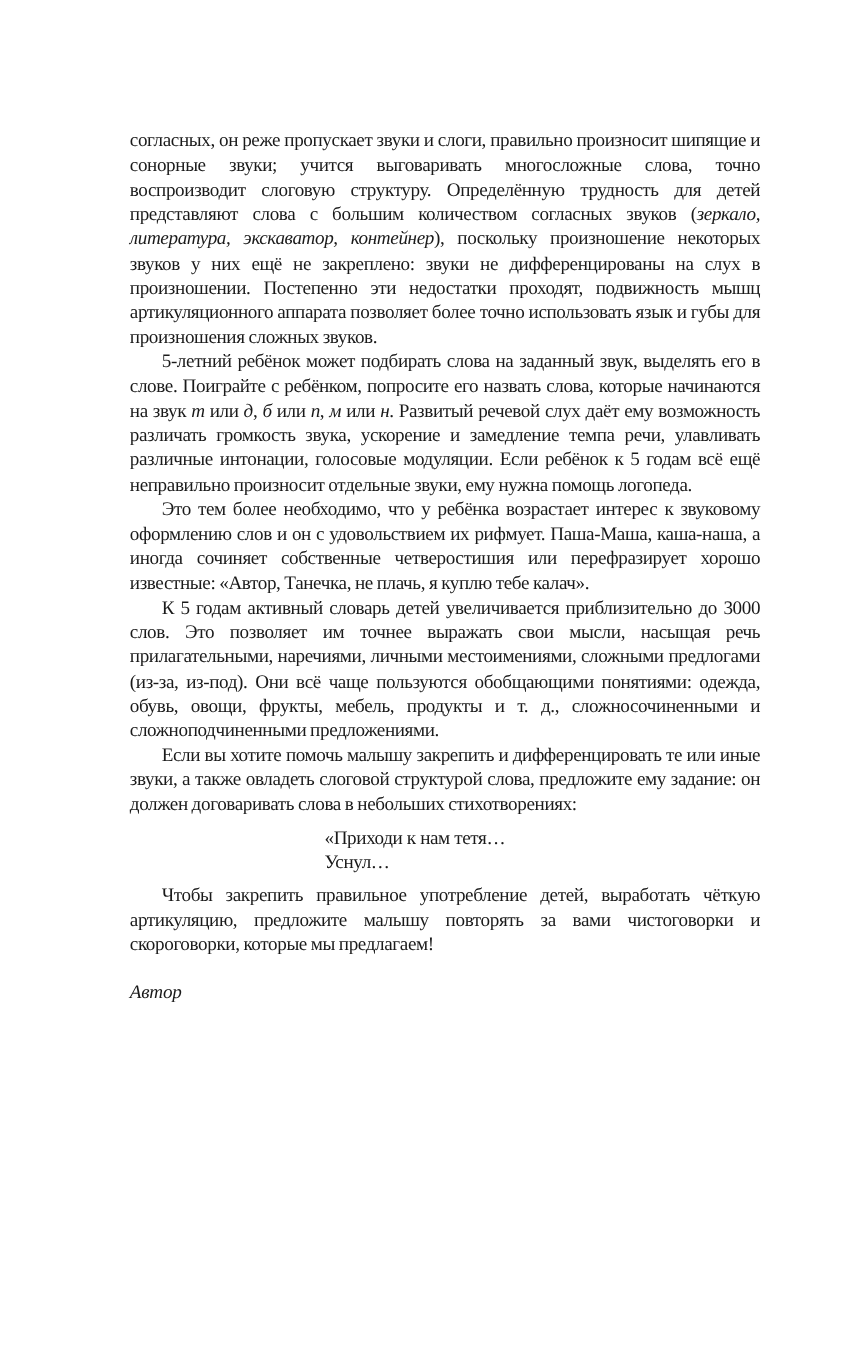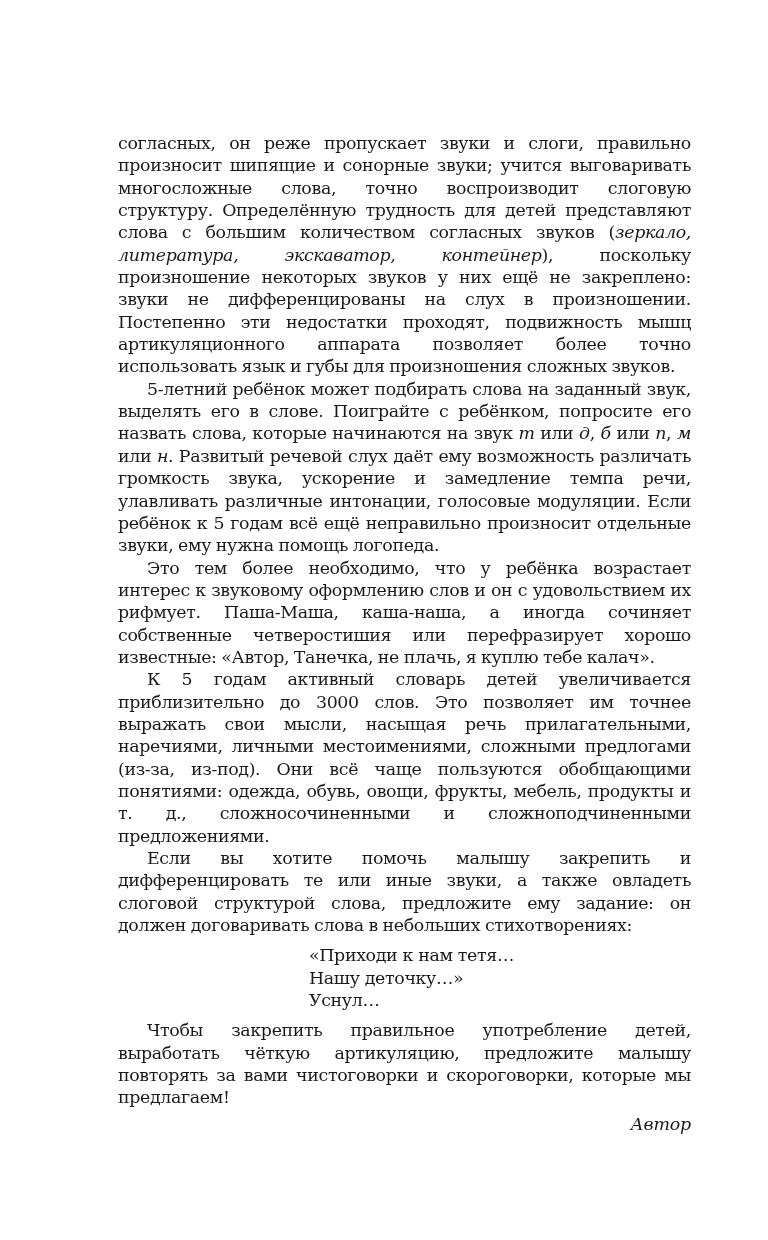--- a/index.html
+++ b/index.html
@@ -11,22 +11,23 @@
       width: 768px;
       height: 1240px;
       position: relative;
       overflow: hidden;
       color: #1a1a1a;
       font-family: "DejaVu Serif", "Liberation Serif", serif;
     }
     .page {
       position: absolute;
       left: 118px;
-      top: 132px;
+      top: 116px;
       width: 573px;
+      font-family: Liberation Serif, serif;
     }
     .para {
       margin: 0;
       font-size: 17.4px;
       line-height: 22.35px;
       text-align: justify;
       hyphens: manual;
       letter-spacing: -0.35px;
       word-spacing: -0.5px;
     }
@@ -38,45 +39,42 @@
     }
     .poem {
       margin: 8px 0 8px 177px;
       font-size: 17.4px;
       line-height: 22.35px;
       letter-spacing: -0.35px;
     }
     .poem-line {
       display: block;
       white-space: nowrap;
-      margin-left: 14px;
     }
     .signature {
-      margin-top: 4px;
-      text-align: right;
+      margin-top: 21px;
       font-style: italic;
       font-size: 17.4px;
       line-height: 22px;
       letter-spacing: -0.2px;
     }
   </style>
 </head>
 <body>
 
 <div class="page">
   <div id="paragraphs">
       <p class="para"><span>согласных, он реже пропускает звуки и слоги, правильно произносит шипящие и сонорные звуки; учится выговаривать многосложные слова, точно воспроизводит слоговую структуру. Определённую трудность для детей представляют слова с большим количеством согласных звуков (</span><span class="it">зеркало, литература, экскаватор, контейнер</span><span>), поскольку произношение некоторых звуков у них ещё не закреплено: звуки не дифференцированы на слух в произношении. Постепенно эти недостатки проходят, подвижность мышц артикуляционного аппарата позволяет более точно использовать язык и губы для произношения сложных звуков.</span></p>
       <p class="para indent"><span>5-летний ребёнок может подбирать слова на заданный звук, выделять его в слове. Поиграйте с ребёнком, попросите его назвать слова, которые начинаются на звук </span><span class="it">т</span><span> или </span><span class="it">д</span><span>, </span><span class="it">б</span><span> или </span><span class="it">п</span><span>, </span><span class="it">м</span><span> или </span><span class="it">н</span><span>. Развитый речевой слух даёт ему возможность различать громкость звука, ускорение и замедление темпа речи, улавливать различные интонации, голосовые модуляции. Если ребёнок к 5 годам всё ещё неправильно произносит отдельные звуки, ему нужна помощь логопеда.</span></p>
       <p class="para indent"><span>Это тем более необходимо, что у ребёнка возрастает интерес к звуковому оформлению слов и он с удовольствием их рифмует. Паша-Маша, каша-наша, а иногда сочиняет собственные четверостишия или перефразирует хорошо известные: «Автор, Танечка, не плачь, я куплю тебе калач».</span></p>
       <p class="para indent"><span>К 5 годам активный словарь детей увеличивается приблизительно до 3000 слов. Это позволяет им точнее выражать свои мысли, насыщая речь прилагательными, наречиями, личными местоимениями, сложными предлогами (из-за, из-под). Они всё чаще пользуются обобщающими понятиями: одежда, обувь, овощи, фрукты, мебель, продукты и т. д., сложносочиненными и сложноподчиненными предложениями.</span></p>
       <p class="para indent"><span>Если вы хотите помочь малышу закрепить и дифференцировать те или иные звуки, а также овладеть слоговой структурой слова, предложите ему задание: он должен договаривать слова в небольших стихотворениях:</span></p>
     </div>
 
   <div class="poem">
     <span class="poem-line">«Приходи к нам тетя…</span>
-    <span class="poem-line">Нашу деточку…»</span>
     <span class="poem-line">Уснул…</span>
   </div>
 
   <p class="para indent">Чтобы закрепить правильное употребление детей, выработать чёткую артикуляцию, предложите малышу повторять за вами чистоговорки и скороговорки, которые мы предлагаем!</p>
 
   <div class="signature">Автор</div>
 </div>
 
 </body></html>

